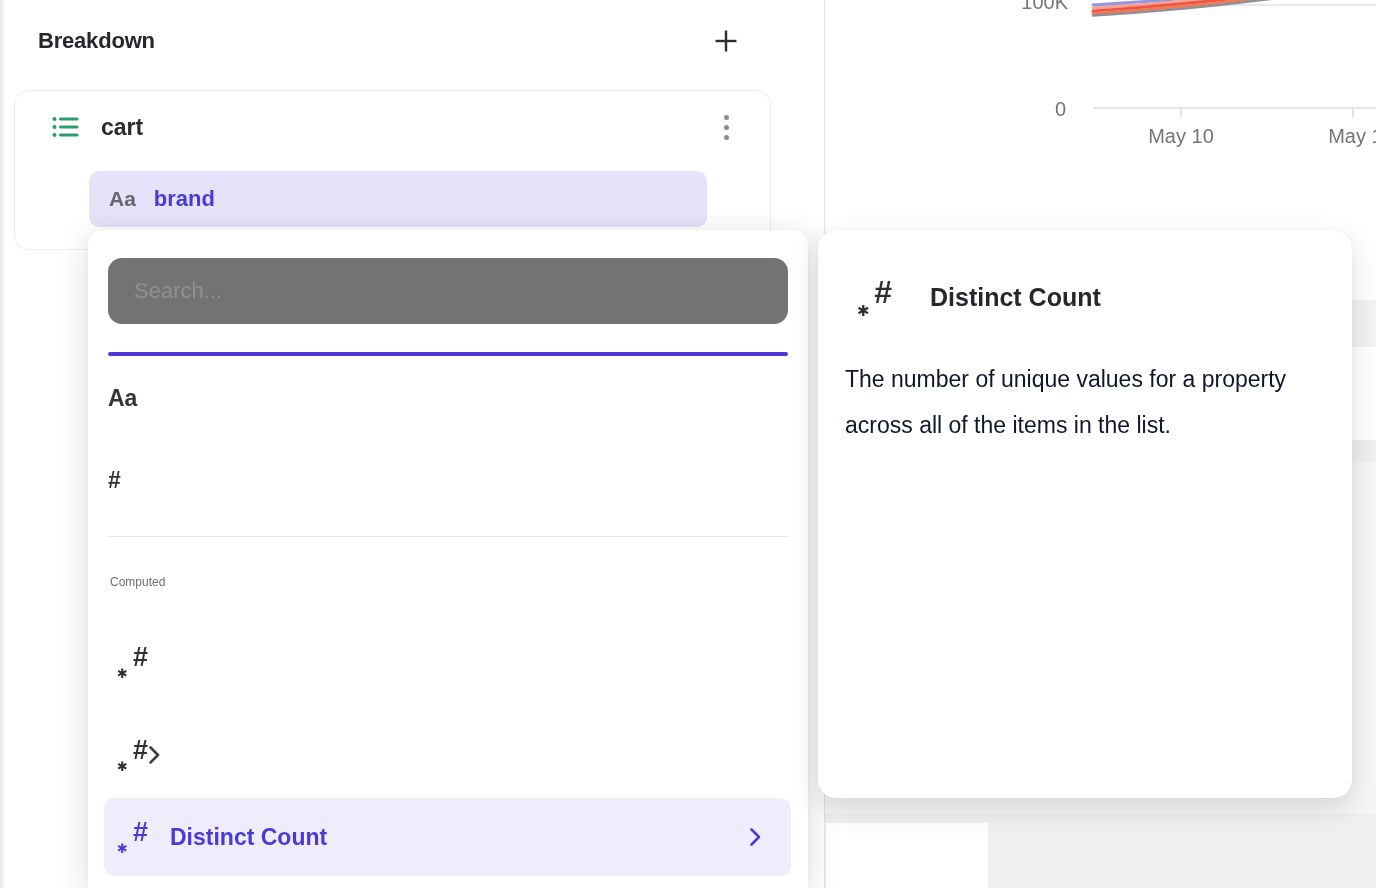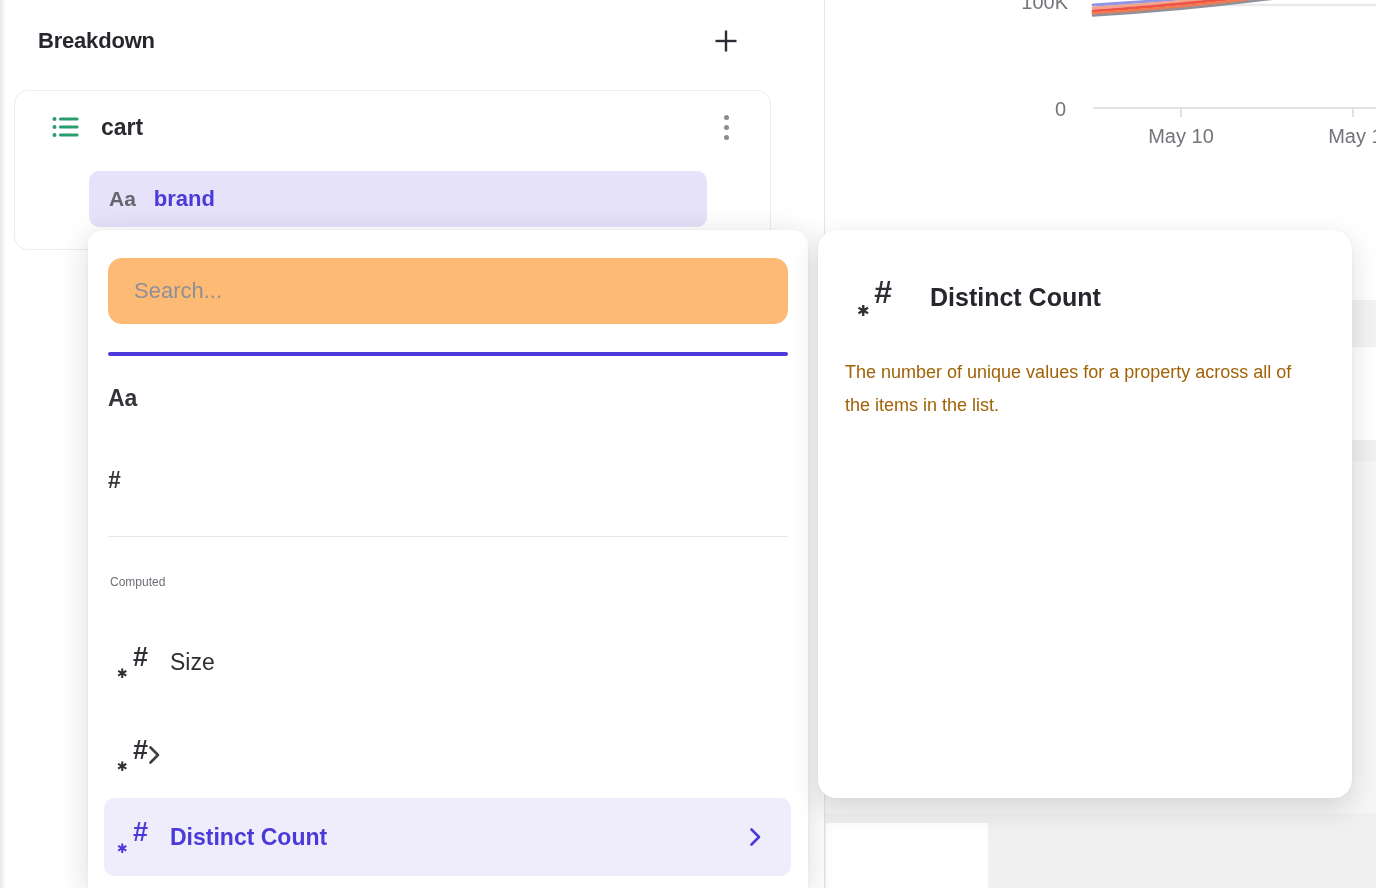--- a/index.html
+++ b/index.html
@@ -46,21 +46,21 @@
   .y-top   { left:968px; top:-8px; width:100px; text-align:right; }
   .y-zero  { left:966px; top:99px; width:100px; text-align:right; }
   .x-one   { left:1141px; top:126px; width:80px; text-align:center; }
   .x-two   { left:1326px; top:126px; width:70px; text-align:center; }
 
   
   .dropdown { position:absolute; left:88px; top:230px; width:720px; height:658px;
     background:#fff; border-radius:14px 14px 0 0;
     box-shadow:0 6px 30px rgba(25,25,35,0.16), 0 0 1px rgba(25,25,35,0.12);
     padding:28px 20px 0 20px; overflow:hidden; z-index:5; }
-  .search-input { width:100%; height:66px; background:#fdba74; border:none; outline:none;
+  .search-input { width:100%; height:66px; background:#737373; border:none; outline:none;
     border-radius:14px; font-size:22px; padding:0 26px; color:#2a2a30;
     font-family:"Liberation Sans","DejaVu Sans",sans-serif; }
   .search-input::placeholder { color:#8f8f95; }
   .sel-indicator { margin-top:28px; height:4px; border-radius:3px; background:#4b3ad8; }
   .dd-row { display:flex; align-items:center; height:56px; cursor:pointer; }
   .row-cat { margin-top:14px; }
   .row-price { margin-top:26px; }
   .dd-icon { width:34px; display:flex; justify-content:flex-start; align-items:center;
     font-size:23px; font-weight:600; color:#33333a; flex:0 0 auto; }
   .dd-label { margin-left:20px; font-size:23px; color:#2e2e33; flex:1; }
@@ -82,21 +82,21 @@
   
   .tooltip-card { position:absolute; left:818px; top:230px; width:534px; height:568px;
     background:#fff; border-radius:18px;
     box-shadow:0 10px 28px rgba(25,25,35,0.15), 0 0 1px rgba(25,25,35,0.15);
     padding:46px 30px 0 0; z-index:6; }
   .tt-header { display:flex; align-items:center; margin-left:40px; }
   .tt-icon { position:relative; width:34px; height:42px; color:#2e2e35; flex:0 0 auto; }
   .tt-icon .hash { position:absolute; top:0; right:0; font-size:32px; font-weight:600; line-height:1; }
   .tt-icon .star { position:absolute; left:-1px; bottom:0; font-size:15px; line-height:1; }
   .tt-title { margin-left:38px; font-size:25px; font-weight:700; color:#26262c; }
-  .tt-desc { margin:38px 0 0 27px; width:472px; font-size:18px; line-height:33px; color:#a16207; }
+  .tt-desc { margin:38px 0 0 27px; width:472px; font-size:23px; line-height:46px; color:#0f172a; }
 </style>
 </head>
 <body>
 
 <div class="right-bg">
   <div class="band band-1"></div>
   <div class="band band-2"></div>
   <div class="band band-3"></div>
   <div class="band band-4"></div>
   <div class="white-block"></div>
@@ -167,21 +167,20 @@
   </div>
 
   <div class="dd-divider"></div>
   <div class="dd-section">Computed</div>
 
   <div class="dd-row computed-row row-size">
     <span class="comp-icon">
       <span class="hash">#</span>
       <span class="star">✱</span>
     </span>
-    <span class="dd-label">Size</span>
   </div>
 
   <div class="dd-row computed-row row-sum">
     <span class="comp-icon">
       <span class="hash">#</span>
       <span class="star">✱</span>
     </span>
     <svg class="chev" viewBox="0 0 12 20">
       <polyline points="2.5,2.5 10,10 2.5,17.5" fill="none" stroke="#3f3f46" stroke-width="2.6" stroke-linecap="round" stroke-linejoin="round"></polyline>
     </svg>

